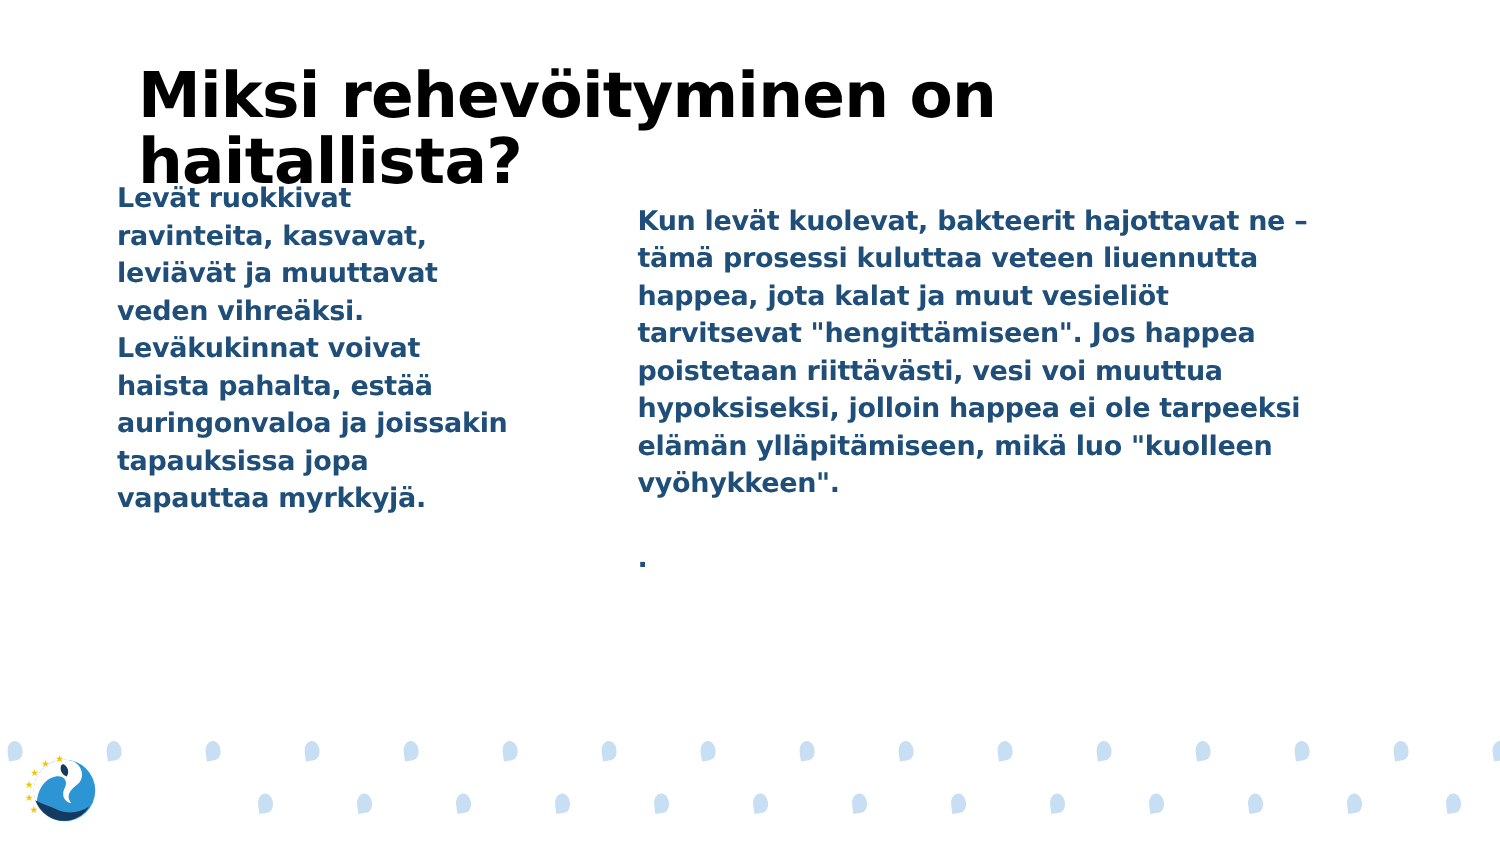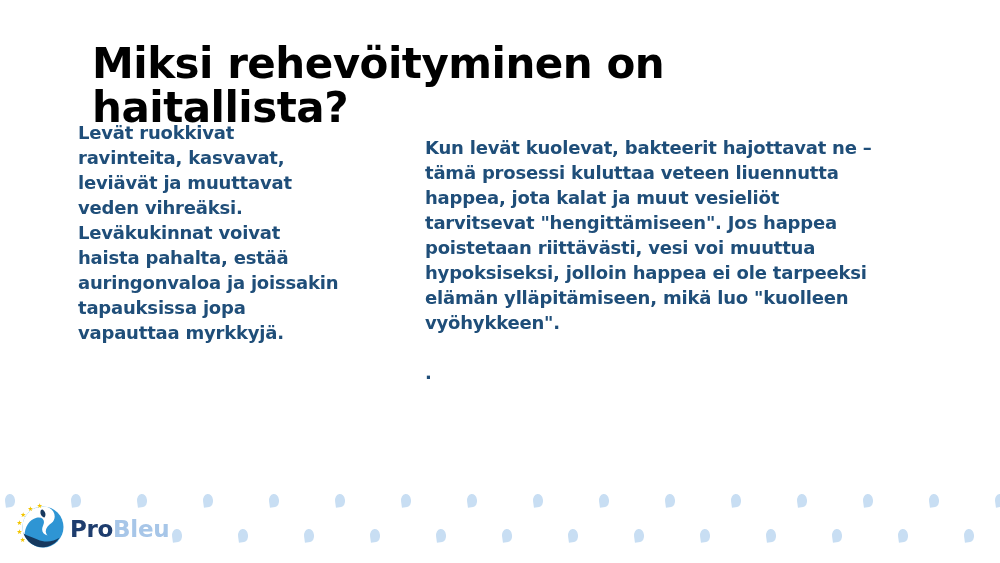--- a/index.html
+++ b/index.html
@@ -120,16 +120,15 @@
         <g fill="var(--logo-star)" font-size="6.5" text-anchor="middle" font-family="DejaVu Sans, sans-serif">
           <text x="24.7" y="6">★</text>
           <text x="15.3" y="9">★</text>
           <text x="8.1" y="15">★</text>
           <text x="4.5" y="23">★</text>
           <text x="4.4" y="32">★</text>
           <text x="7.6" y="40">★</text>
         </g>
       </svg>
     </span>
-    <span class="logo-text"><span class="pro">Pro</span><span class="bleu">Bleu</span></span>
   </div>
 
 </div>
 
 </body></html>

